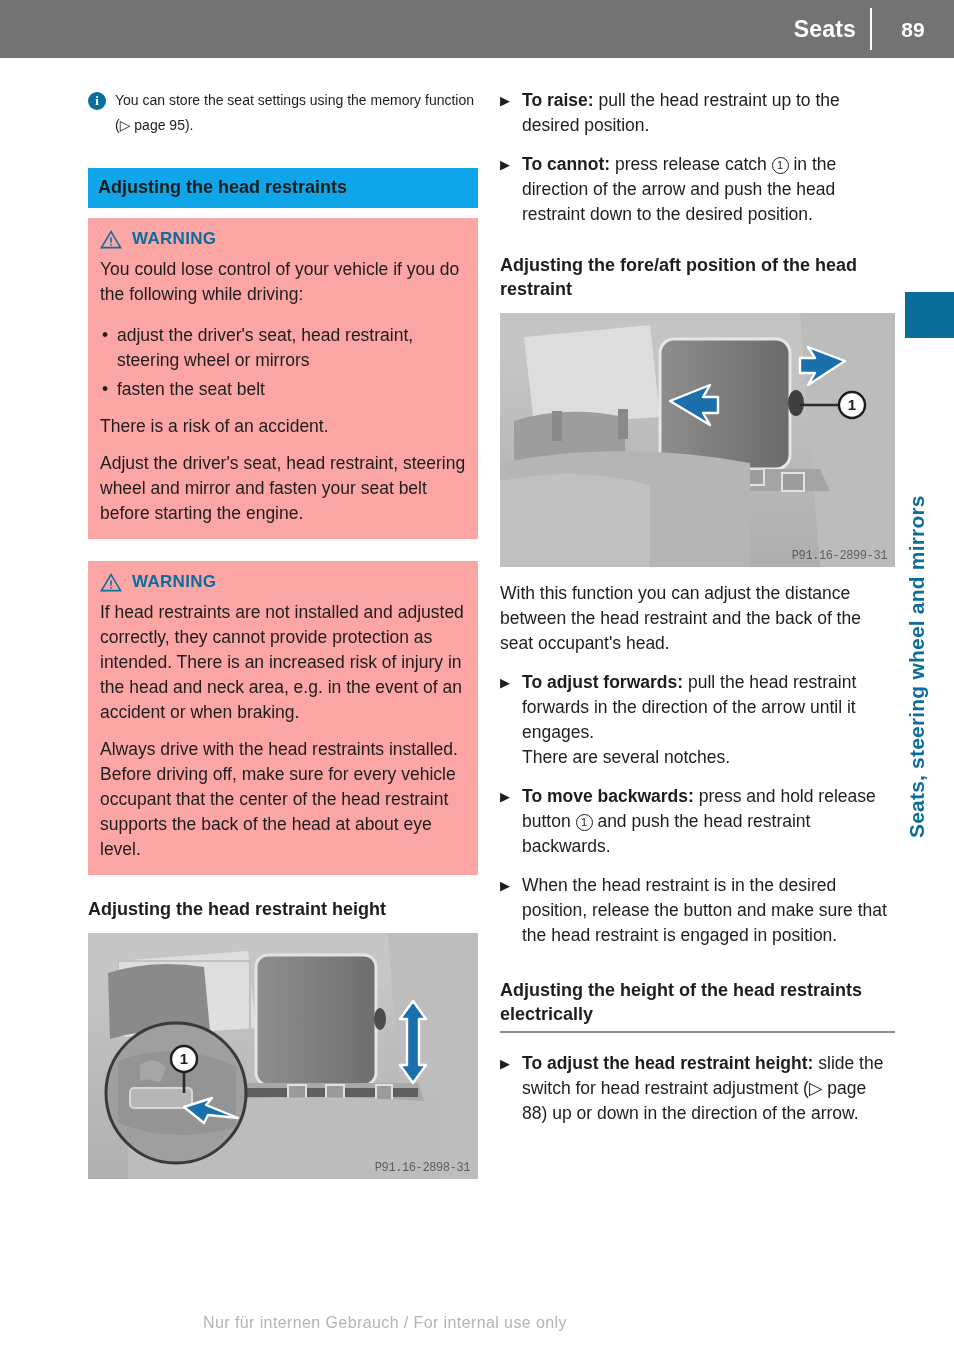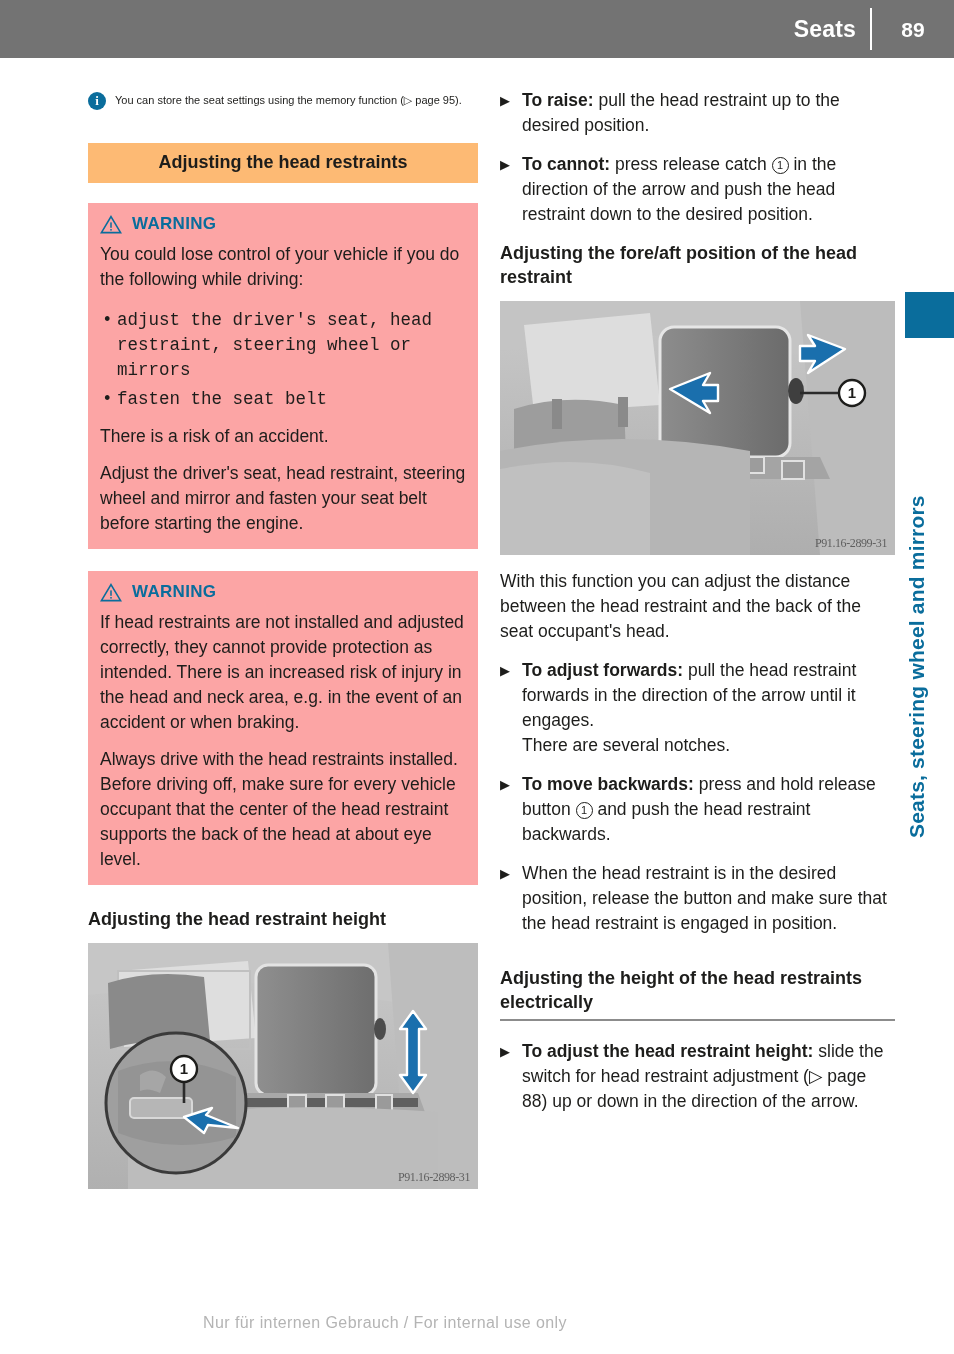--- a/index.html
+++ b/index.html
@@ -107,33 +107,32 @@
     color: #fff;
     font-size: 13px;
     font-weight: bold;
     line-height: 18px;
     text-align: center;
     margin-top: 4px;
     margin-right: 9px;
     font-family: "Liberation Serif", serif;
   }
   .note-text {
-    font-size: 11px;
+    font-size: 14px;
     line-height: 25px;
   }
 
   
   .section-bar {
-    background: #fdba74;
+    background: #0ea5e9;
     font-size: 18px;
     font-weight: bold;
     padding: 9px 10px 10px 10px;
-    margin-bottom: 20px;
+    margin-bottom: 10px;
     box-sizing: border-box;
-    text-align: center;
   }
 
   
   .warning-box {
     background: #fca5a5;
     padding: 11px 12px 13px 12px;
     margin-bottom: 22px;
     box-sizing: border-box;
   }
   .warning-head {
@@ -144,21 +143,21 @@
   .warn-tri { margin-right: 10px; display:block; }
   .warning-label {
     color: #0a6d9c;
     font-size: 17px;
     font-weight: bold;
     letter-spacing: .3px;
   }
   .warning-box .para { margin-bottom: 12px; }
   .warning-box .para:last-child { margin-bottom: 0; }
 
-  .bullets { margin: 16px 0 12px 0; padding: 0; list-style: none; font-family: Liberation Mono, monospace; }
+  .bullets { margin: 16px 0 12px 0; padding: 0; list-style: none; }
   .bullets li {
     font-size: 17.5px;
     line-height: 25px;
     padding-left: 17px;
     position: relative;
     margin-bottom: 4px;
   }
   .bullets li:before {
     content: "\2022";
     position: absolute;
@@ -222,21 +221,21 @@
   }
   .fig-left  { height: 246px; }
   .fig-right { height: 254px; }
   .fig-code {
     position: absolute;
     right: 8px;
     bottom: 4px;
     font-size: 12px;
     color: #3a3a3a;
     opacity: .72;
-    font-family: Liberation Serif, serif;
+    font-family: Liberation Mono, monospace;
     letter-spacing: -.4px;
   }
 
   
   .footer {
     position: absolute;
     left: 0;
     top: 1314px;
     width: 770px;
     text-align: center;
@@ -347,21 +346,21 @@
   <div class="step">
     <span class="step-marker">▶</span>
     <span class="step-body"><b>To raise:</b><span> pull the head restraint up to the desired position.</span></span>
   </div>
 
   <div class="step">
     <span class="step-marker">▶</span>
     <span class="step-body"><b>To cannot:</b><span> press release catch </span><span class="circnum">1</span><span> in the direction of the arrow and push the head restraint down to the desired position.</span></span>
   </div>
 
-  <div class="h-plain" style="margin-top:14px">Adjusting the fore/aft position of the head restraint</div>
+  <div class="h-plain" style="margin-top:26px">Adjusting the fore/aft position of the head restraint</div>
 
   <div class="figure fig-right">
     <svg width="395" height="254" viewBox="0 0 395 254">
       <defs>
         <linearGradient id="g2" x1="0" y1="0" x2="0" y2="1">
           <stop offset="0" stop-color="#c9c9c9"></stop>
             <stop offset="1" stop-color="#aeaeae"></stop>
         </linearGradient>
         <linearGradient id="hr2" x1="0" y1="0" x2="1" y2="0">
           <stop offset="0" stop-color="#8d8d8d"></stop>

